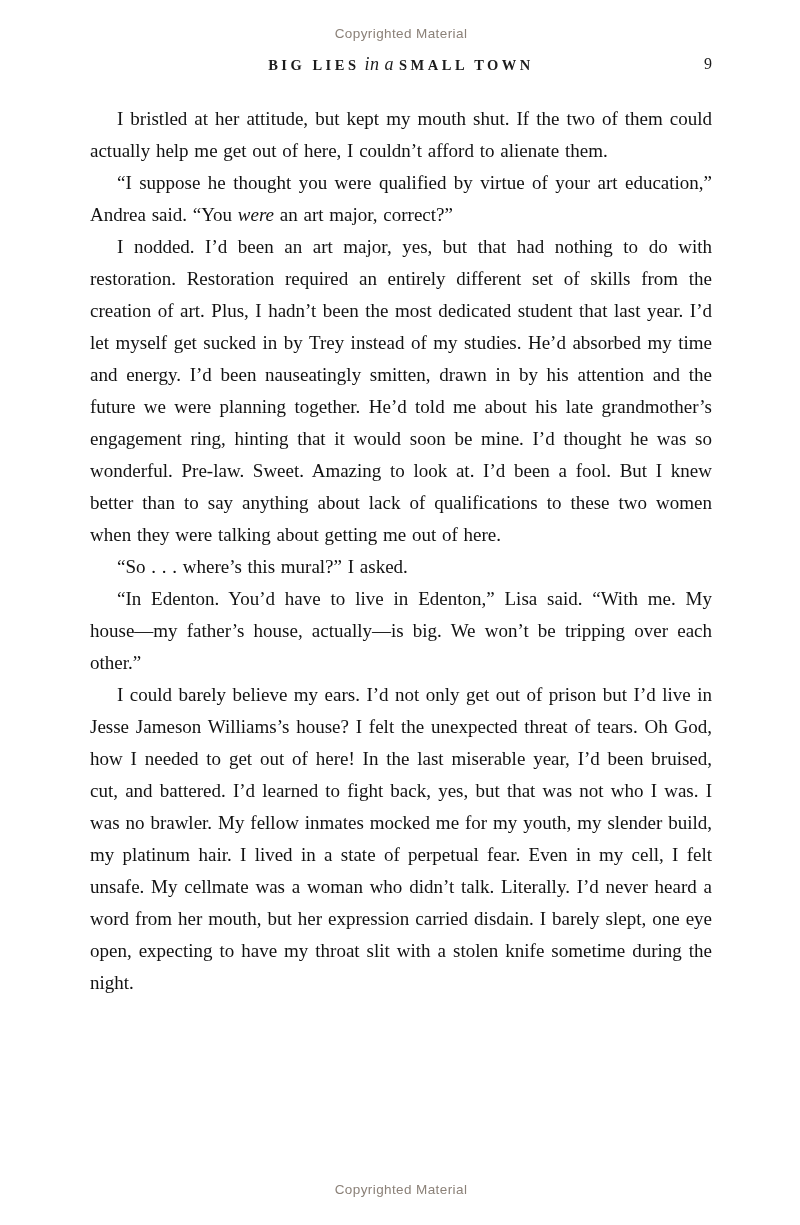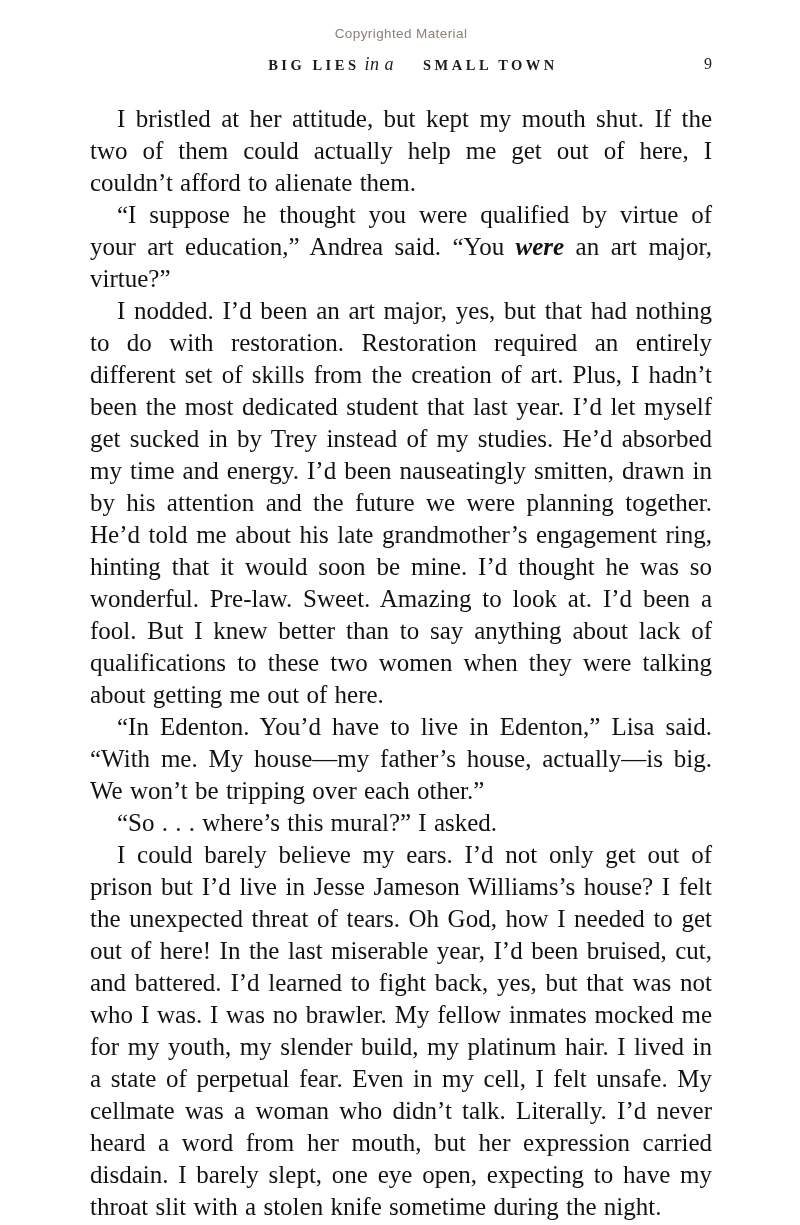--- a/index.html
+++ b/index.html
@@ -36,21 +36,20 @@
     flex: 0 0 auto;
     height: 26px;
     line-height: 26px;
   }
   .title-caps {
     font-family: "Liberation Serif", serif;
     font-size: 14.5px;
     font-weight: 600;
     letter-spacing: 3.5px;
     color: #1c1c1c;
-    margin-left: 24px;
   }
   .title-italic {
     font-family: "Liberation Serif", serif;
     font-style: italic;
     font-weight: 400;
     font-size: 18px;
     letter-spacing: 0.5px;
     color: #1c1c1c;
   }
   .page-number {
@@ -63,46 +62,45 @@
   .body-text {
     margin-top: 26px;
     flex: 0 0 auto;
     text-align: justify;
     hyphens: auto;
     -webkit-hyphens: auto;
   }
   .body-text p {
     margin: 0;
     text-indent: 27px;
-    font-size: 25px;
+    font-size: 19px;
     line-height: 32px;
     color: #121212;
     word-spacing: 1px;
   }
   .body-text p span.italic {
     font-style: italic;
-    font-weight: bold;
   }
 </style>
 </head>
 <body>
 
 <div class="page">
 
   <div class="copyright top">Copyrighted Material</div>
 
   <div class="header">
     <span class="title"><span class="title-caps">BIG LIES</span><span class="title-italic"> in a </span><span class="title-caps">SMALL TOWN</span></span>
     <span class="page-number">9</span>
   </div>
 
   <div class="body-text">
       <p><span>I bristled at her attitude, but kept my mouth shut. If the two of them could actually help me get out of here, I couldn’t afford to alienate them.</span></p>
-      <p><span>“I suppose he thought you were qualified by virtue of your art education,” Andrea said. “You </span><span class="italic">were</span><span> an art major, virtue?”</span></p>
+      <p><span>“I suppose he thought you were qualified by virtue of your art education,” Andrea said. “You </span><span class="italic">were</span><span> an art major, correct?”</span></p>
       <p><span>I nodded. I’d been an art major, yes, but that had nothing to do with restoration. Restoration required an entirely different set of skills from the creation of art. Plus, I hadn’t been the most dedicated student that last year. I’d let myself get sucked in by Trey instead of my studies. He’d absorbed my time and energy. I’d been nauseatingly smitten, drawn in by his attention and the future we were planning together. He’d told me about his late grandmother’s engagement ring, hinting that it would soon be mine. I’d thought he was so wonderful. Pre-law. Sweet. Amazing to look at. I’d been a fool. But I knew better than to say anything about lack of qualifications to these two women when they were talking about getting me out of here.</span></p>
+      <p><span>“So . . . where’s this mural?” I asked.</span></p>
       <p><span>“In Edenton. You’d have to live in Edenton,” Lisa said. “With me. My house—my father’s house, actually—is big. We won’t be tripping over each other.”</span></p>
-      <p><span>“So . . . where’s this mural?” I asked.</span></p>
       <p><span>I could barely believe my ears. I’d not only get out of prison but I’d live in Jesse Jameson Williams’s house? I felt the unexpected threat of tears. Oh God, how I needed to get out of here! In the last miserable year, I’d been bruised, cut, and battered. I’d learned to fight back, yes, but that was not who I was. I was no brawler. My fellow inmates mocked me for my youth, my slender build, my platinum hair. I lived in a state of perpetual fear. Even in my cell, I felt unsafe. My cellmate was a woman who didn’t talk. Literally. I’d never heard a word from her mouth, but her expression carried disdain. I barely slept, one eye open, expecting to have my throat slit with a stolen knife sometime during the night.</span></p>
     </div>
 
   <div class="copyright bottom">Copyrighted Material</div>
 
 </div>
 
 </body></html>

